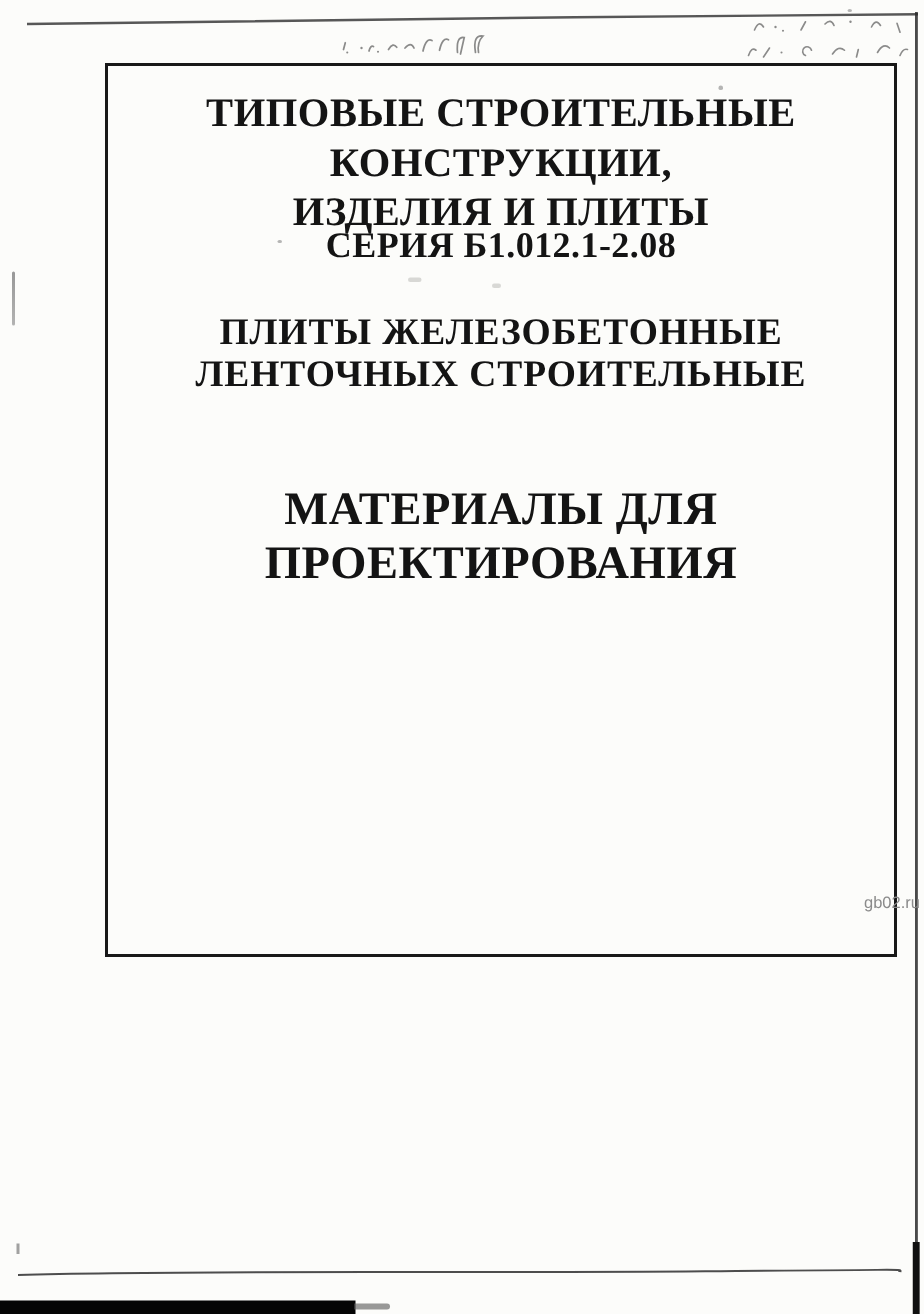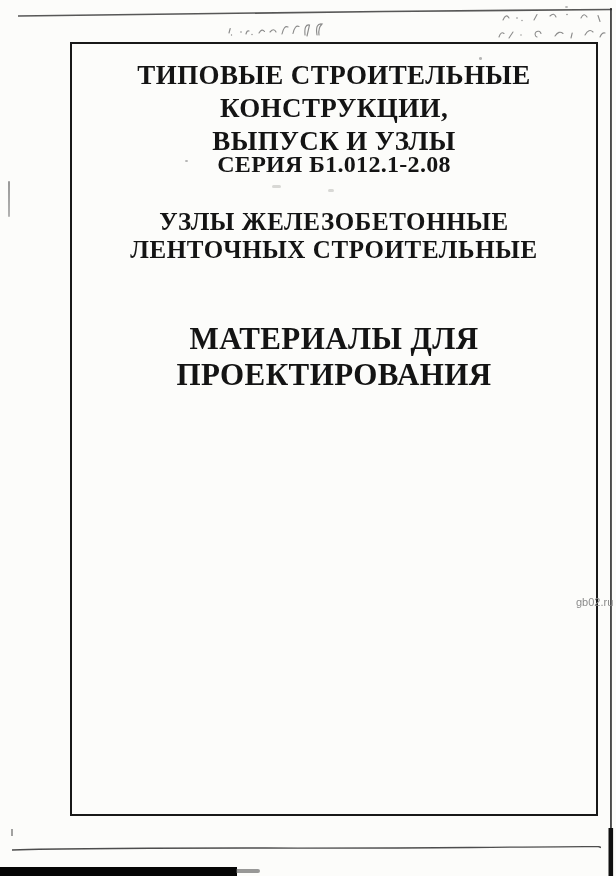--- a/index.html
+++ b/index.html
@@ -20,21 +20,21 @@
     width: 2px; height: 36px;
     background: linear-gradient(#777, #9a9a9a);
     opacity: .75; border-radius: 1px;
   }
   .speck { position: absolute; background: #8f8f8f; border-radius: 50%; opacity: .65; }
   .smudge { position: absolute; background: #c9c9c4; opacity: .7; border-radius: 2px; }
 
   
   .frame {
     position: absolute; left: 70px; top: 42px;
-    width: 528px; height: 774px;
+    width: 528px; height: 596px;
     border: 2.5px solid #181818;
     background: transparent;
   }
   .frame .line { position: absolute; left: 0; right: 0; text-align: center; color: #141414; font-weight: bold; }
 
   .title       { top: 15px;  font-size: 27px; line-height: 33px; letter-spacing: .4px; }
   .series      { top: 107px; font-size: 24px; letter-spacing: .3px; }
   .subject     { top: 164px; font-size: 25px; line-height: 28px; letter-spacing: .6px; }
   .issue       { top: 239px; font-size: 24px; letter-spacing: .5px; }
   .materials   { top: 277px; font-size: 31px; letter-spacing: .4px; }
@@ -112,25 +112,25 @@
 <div class="pencil-mark-left"></div>
 <div class="speck" style="left:479px; top:57px; width:3px; height:2.5px;"></div>
 <div class="speck" style="left:185px; top:160px; width:2.5px; height:2px;"></div>
 <div class="smudge" style="left:272px; top:185px; width:9px; height:3px;"></div>
 <div class="smudge" style="left:328px; top:189px; width:6px; height:3px;"></div>
 <div class="speck" style="left:565px; top:6px; width:3px; height:2px;"></div>
 
 <div class="frame">
   <div class="line title">
     <span>ТИПОВЫЕ СТРОИТЕЛЬНЫЕ КОНСТРУКЦИИ,</span><br>
-    <span>ВЫПУСК И УЗЛЫ</span>
+    <span>ИЗДЕЛИЯ И ПЛИТЫ</span>
   </div>
   <div class="line series">СЕРИЯ Б1.012.1-2.08</div>
   <div class="line subject">
-    <span>УЗЛЫ ЖЕЛЕЗОБЕТОННЫЕ</span><br>
+    <span>ПЛИТЫ ЖЕЛЕЗОБЕТОННЫЕ</span><br>
     <span>ЛЕНТОЧНЫХ СТРОИТЕЛЬНЫЕ</span>
   </div>
   <div class="line materials">МАТЕРИАЛЫ ДЛЯ ПРОЕКТИРОВАНИЯ</div>
 </div>
 
 <div class="watermark">gb02.ru</div>
 
 <div class="bottom-tick"></div>
 <div class="black-bar"></div>
 <div class="black-bar-tail"></div>

